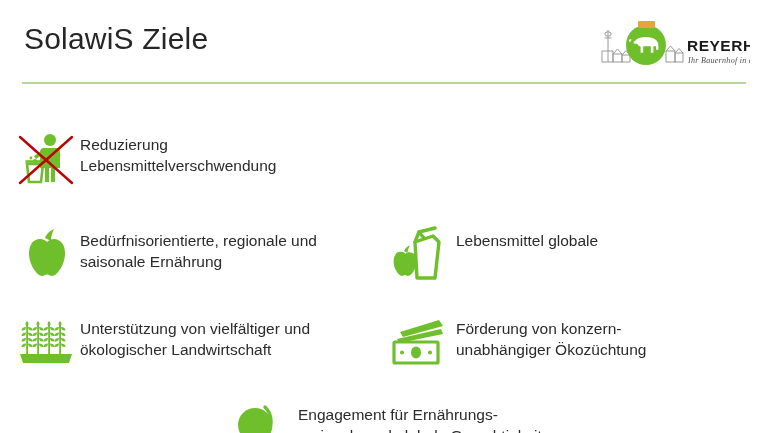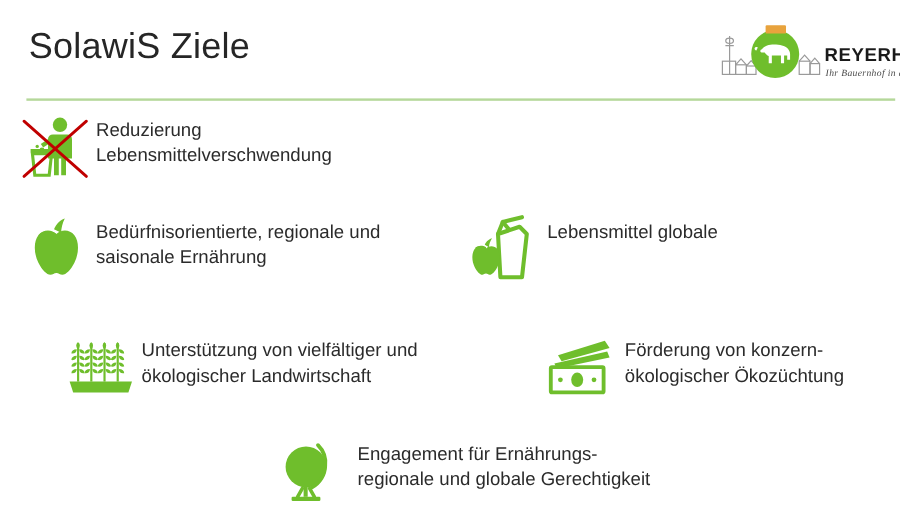--- a/index.html
+++ b/index.html
@@ -46,20 +46,21 @@
     width: 150px;
     height: 54px;
   }
   .logo svg { display: block; }
 
   
   .goal {
     position: absolute;
     display: flex;
     align-items: flex-start;
+    margin-top: 36px;
   }
   .goal-icon {
     flex: 0 0 auto;
     width: 66px;
     height: 62px;
     position: relative;
     display: flex;
     align-items: center;
     justify-content: center;
   }
@@ -69,22 +70,22 @@
     line-height: 1.38;
     color: #2b2b2b;
     padding-top: 4px;
     white-space: pre-line;
   }
 
   
   .col-left  { left: 14px;  width: 372px; }
   .col-right { left: 384px; width: 384px; }
   .row-1 { top: 92px; }
-  .row-2 { top: 177px; }
-  .row-3 { top: 276px; justify-content: center; }
+  .row-2 { top: 188px; }
+  .row-3 { top: 276px; }
   .row-4 { top: 362px; left: 222px; width: 420px; }
 
   .goal.row-1 .goal-text,
   .goal.row-2 .goal-text,
   .goal.row-3 .goal-text,
   .goal.row-4 .goal-text { padding-top: 6px; }
 
   .goal.col-right .goal-icon { width: 72px; }
   .goal.row-4 .goal-icon { width: 76px; }
 </style>
@@ -242,21 +243,21 @@
           <path d="M11 14 L50 2 L54 8 L14 19 Z"></path>
           <path d="M8 21 L52 11 L54 16 L10 25 Z"></path>
         </g>
         <rect x="5" y="24" width="44" height="21" rx="1" fill="none" stroke="#6FBE2C" stroke-width="3.2"></rect>
         <ellipse cx="27" cy="34.5" rx="5" ry="6" fill="#6FBE2C"></ellipse>
         <circle cx="13" cy="34.5" r="2" fill="#6FBE2C"></circle>
         <circle cx="41" cy="34.5" r="2" fill="#6FBE2C"></circle>
       </svg>
     </div>
     <div class="goal-text">Förderung von konzern-
-ökologischer Ökozüchtung</div>
+unabhängiger Ökozüchtung</div>
   </div>
 
   <div class="goal row-4">
     <div class="goal-icon">
       <svg width="58" height="58" viewBox="0 0 58 58" xmlns="http://www.w3.org/2000/svg">
         <circle cx="24" cy="25" r="17" fill="#6FBE2C"></circle>
         <path d="M34 7 a21 21 0 0 1 6 17 a21 21 0 0 1 -11 18" fill="none" stroke="#6FBE2C" stroke-width="3.2" stroke-linecap="round"></path>
         <rect x="22" y="41" width="3.4" height="9" fill="#6FBE2C"></rect>
         <rect x="12" y="50" width="24" height="3.4" rx="1" fill="#6FBE2C"></rect>
         <path d="M17 50 L21 43 M31 50 L27 43" stroke="#6FBE2C" stroke-width="3" stroke-linecap="round"></path>

